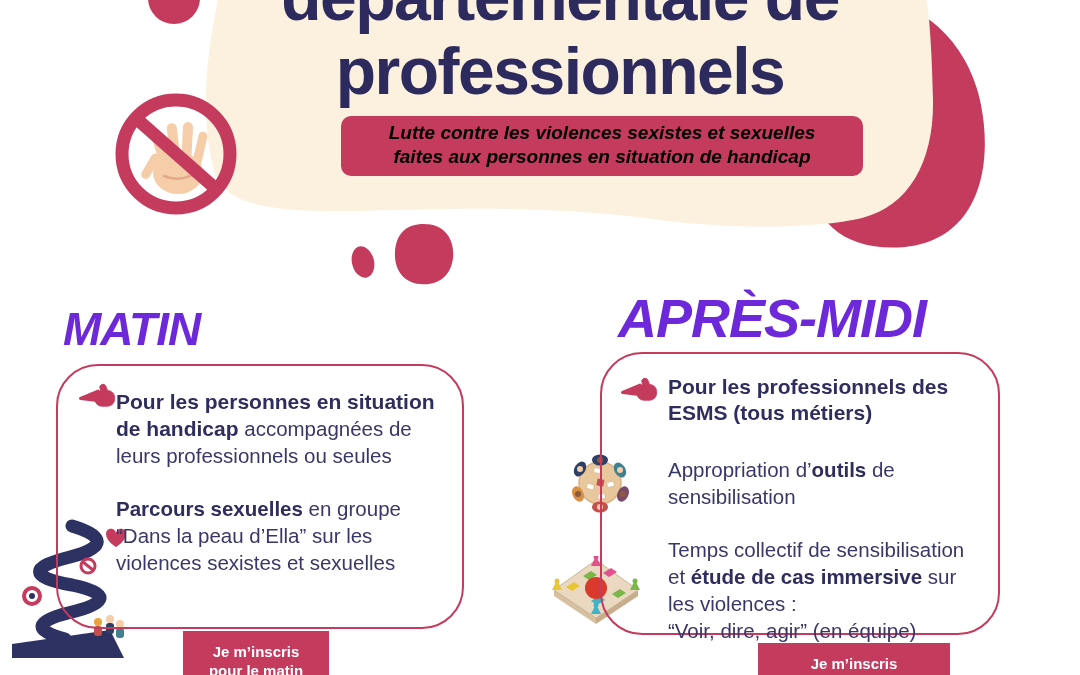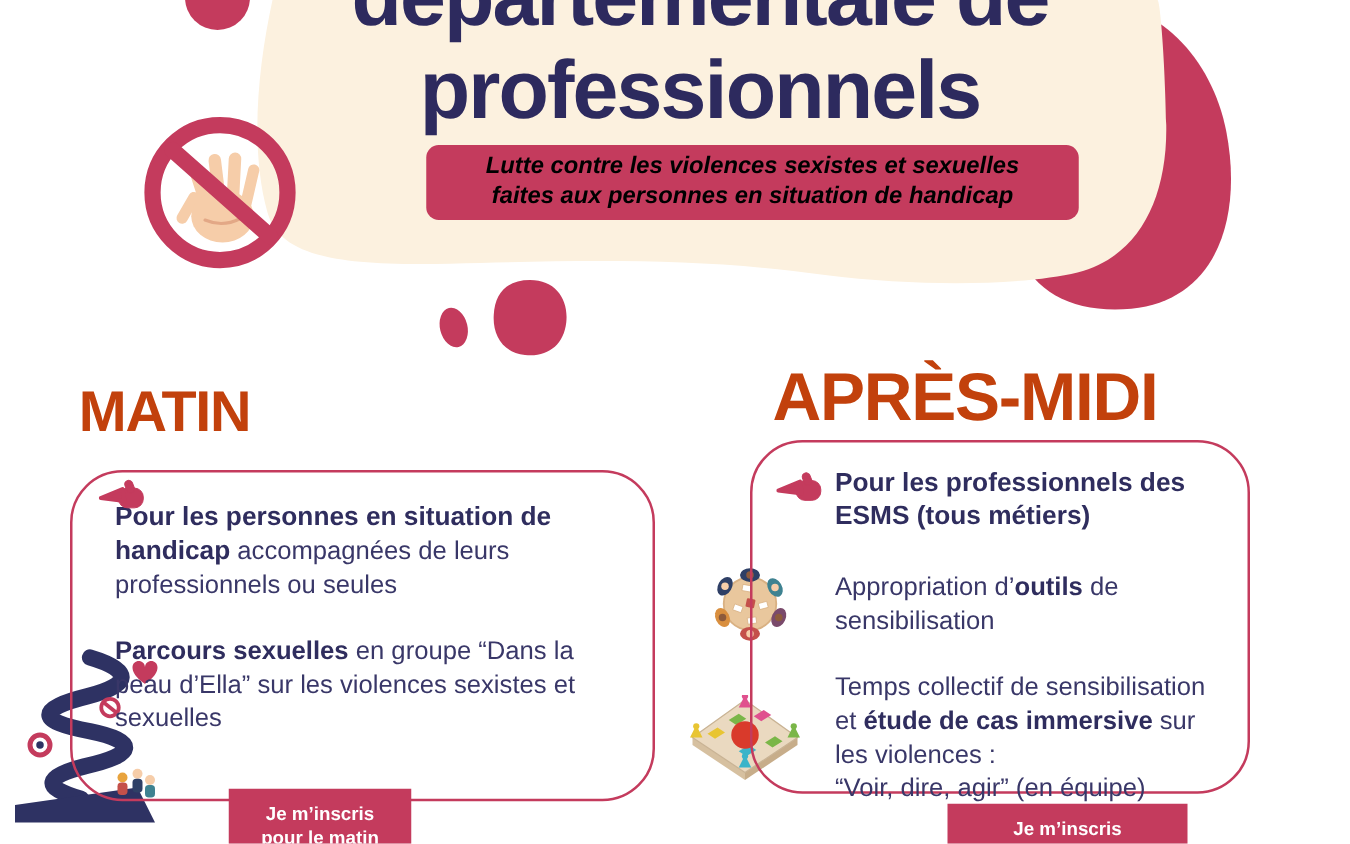--- a/index.html
+++ b/index.html
@@ -18,32 +18,33 @@
   }
   #no-touch-badge { position:absolute; left:112px; top:90px; z-index:3; }
   #banner {
     position:absolute; left:323px; top:116px; width:522px; z-index:3;
     background:#c43b5d; border-radius:10px; padding:5px 10px 7px;
     color:#000000; font-weight:bold; font-style:italic;
     font-size:19px; line-height:24px; text-align:center;margin-left:18px;
   }
   
   .col-heading {
-    position:absolute; z-index:2; color:#c2410c; font-weight:bold;
+    position:absolute; z-index:2; color:#6d28d9; font-weight:bold;
     letter-spacing:-1px;
+    font-style:italic;
   }
   #matin-heading   { left:63px;  top:303px; font-size:46px; line-height:52px; }
   #pm-heading      { left:618px; top:293px; font-size:54px; line-height:50px; }
   
   .program-box {
     position:absolute; z-index:3; background:transparent;
     border:2.5px solid #c43b5d; border-radius:42px;
     color:#393768; font-size:20.5px; line-height:27px;
   }
-  #matin-box { left:56px;  top:376px; width:468px; height:265px; padding:22px 26px 0 34px; }
+  #matin-box { left:56px;  top:364px; width:408px; height:265px; padding:22px 26px 0 58px; }
   #pm-box    { left:600px; top:352px; width:400px; height:283px; padding:20px 24px 0 66px; }
   .program-box .para { margin-bottom:26px; }
   .program-box b { color:#2f2d5e; }
   .lead b { font-size:21px; }
   .pointer {
     position:absolute; z-index:4; width:38px; height:26px;
   }
   #pointer-matin { left:79px;  top:383px; }
   #pointer-pm    { left:621px; top:377px; }
   

